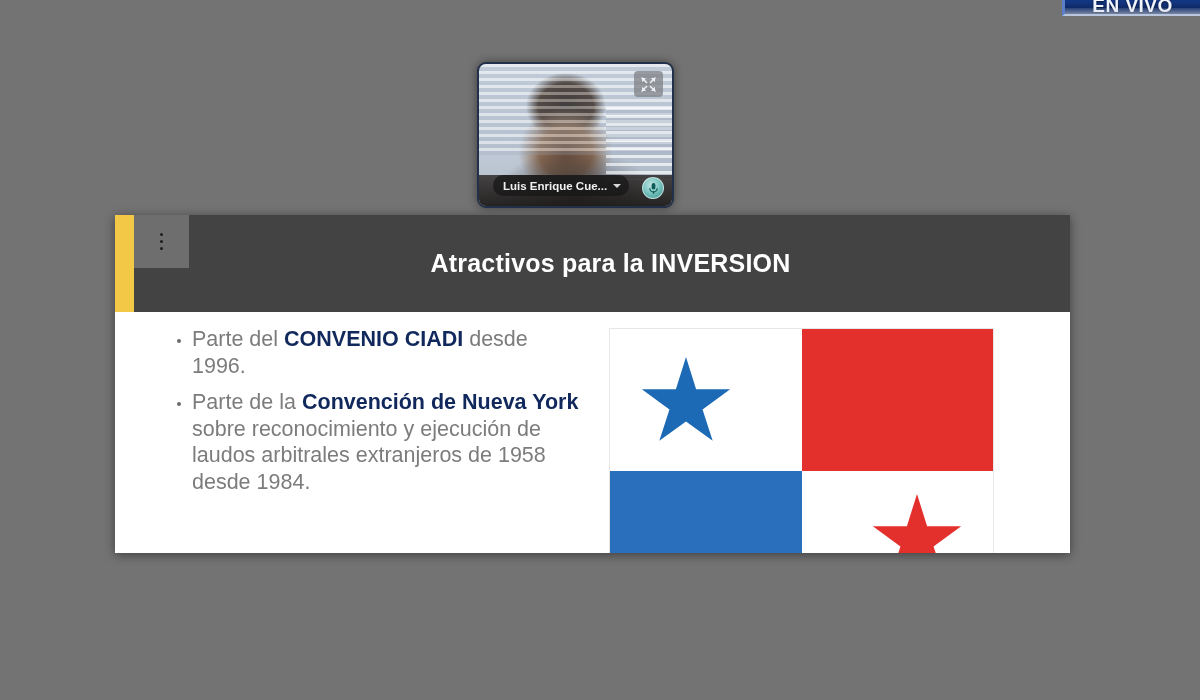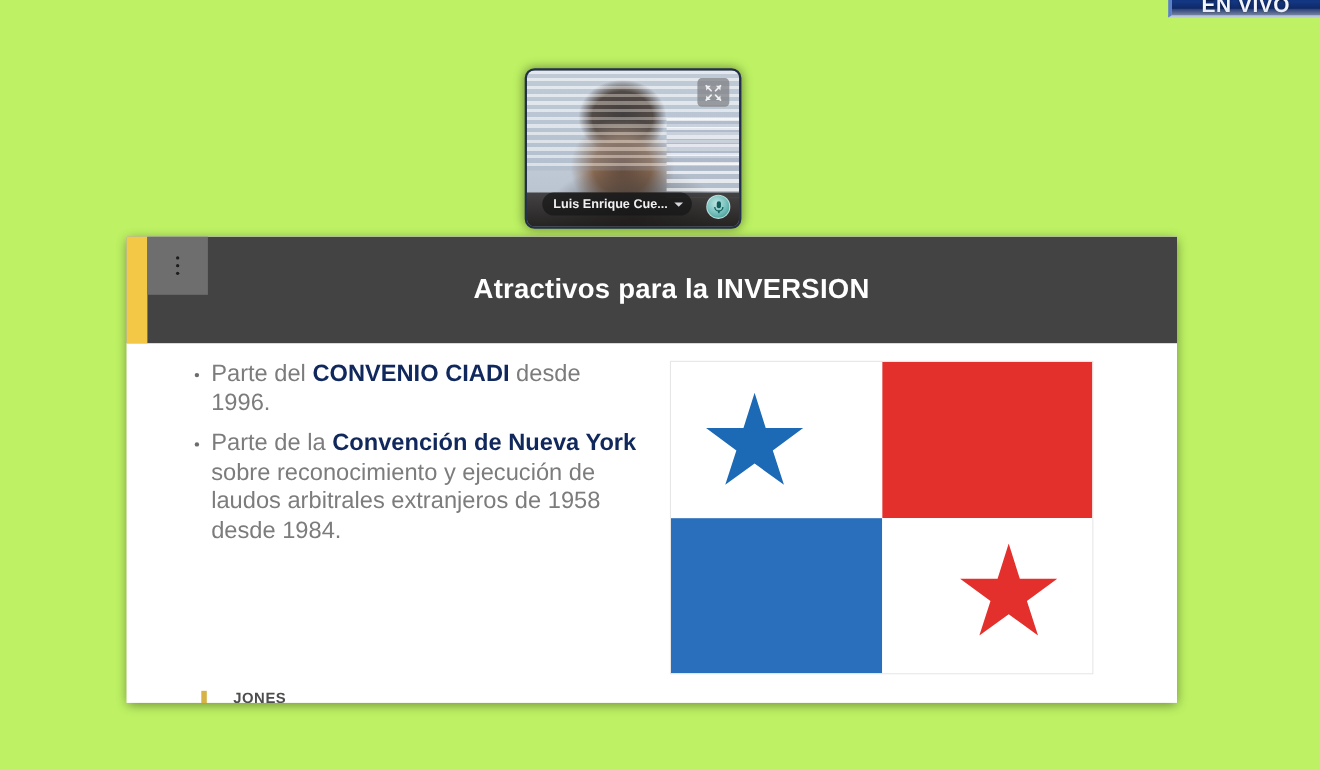--- a/index.html
+++ b/index.html
@@ -10,21 +10,21 @@
     height: 700px;
     overflow: hidden;
     background: #0e1a2e;
     font-family: "Liberation Sans", sans-serif;
   }
 
   .stage {
     position: relative;
     width: 1200px;
     height: 700px;
-    background: #bef264;
+    background: #737373;
   }
 
   
   .live-badge {
     position: absolute;
     top: -14px;
     right: 0px;
     width: 138px;
     height: 30px;
     background: linear-gradient(180deg, #0d2660 0%, #143784 55%, #0a1c4a 100%);
@@ -157,21 +157,21 @@
     justify-content: center;
   }
   .mic-status svg { display: block; }
 
   
   .slide {
     position: absolute;
     left: 115px;
     top: 215px;
     width: 955px;
-    height: 424px;
+    height: 338px;
     background: #ffffff;
     box-shadow: 0 2px 10px rgba(0,0,0,.45);
     overflow: hidden;
   }
 
   .slide-header {
     position: relative;
     height: 97px;
     background: #434343;
     display: flex;

